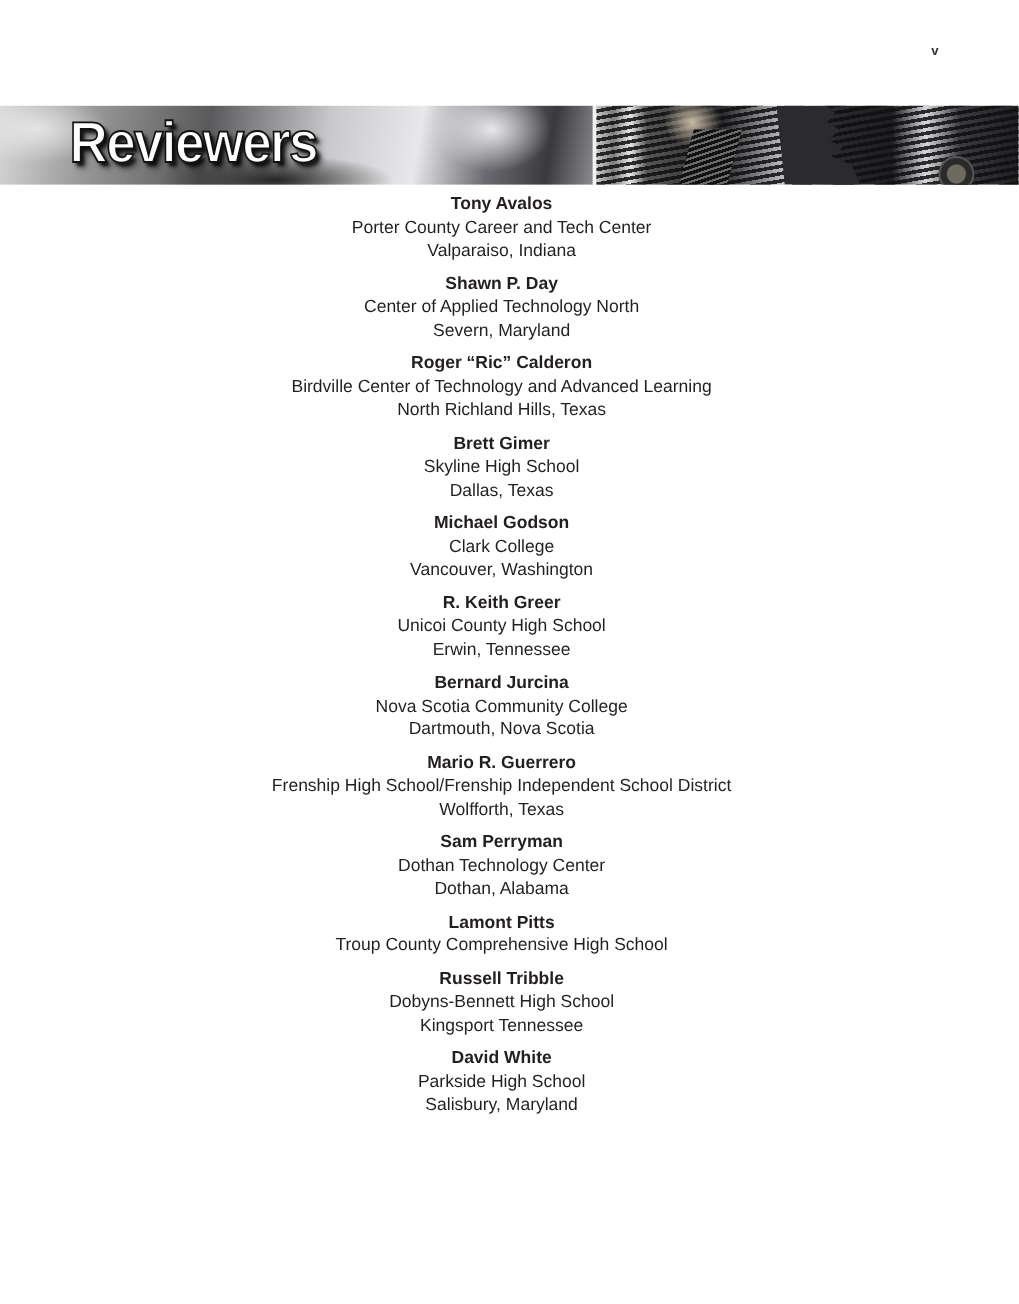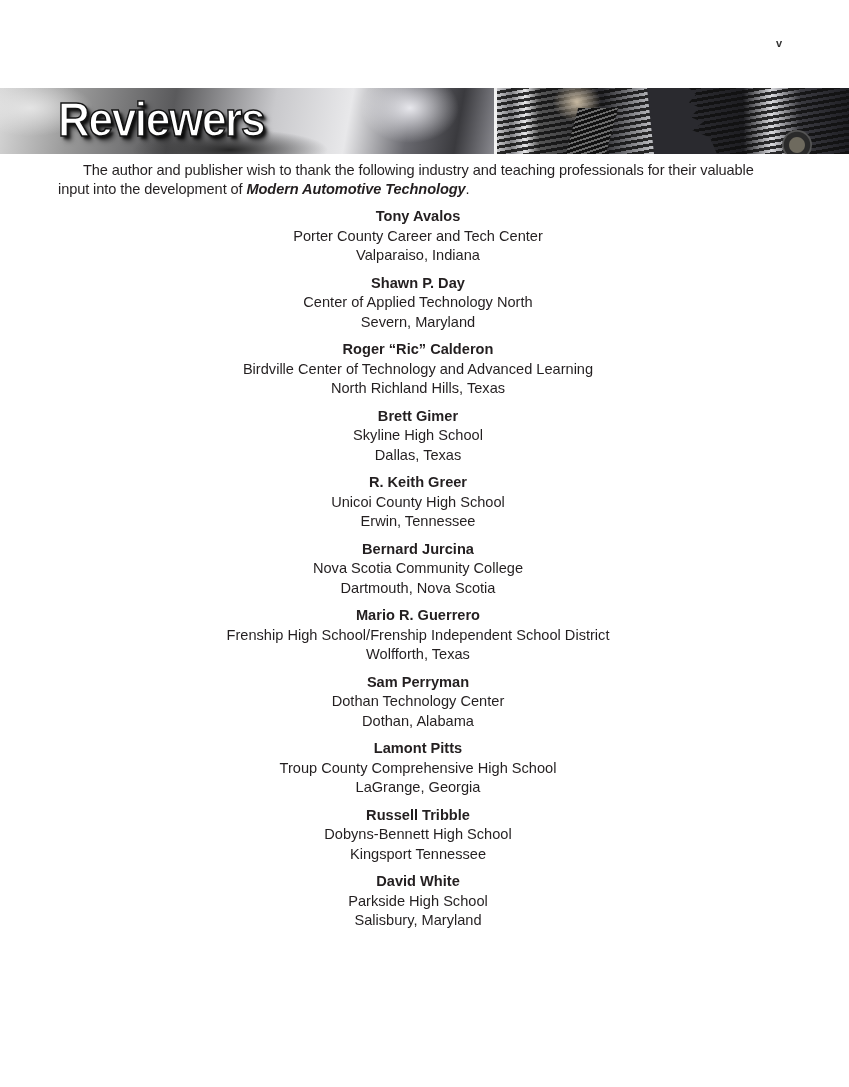--- a/index.html
+++ b/index.html
@@ -132,21 +132,20 @@
   <div class="banner-divider"></div>
   <div class="banner-right">
     <div class="spring"></div>
     <div class="gear"></div>
     <div class="knob"></div>
   </div>
   <div class="banner-title">Reviewers</div>
 </div>
 
 <div class="content">
-  <p class="intro"><span>The author and publisher wish to thank the following industry and teaching professionals for their valuable input into the development of </span><em>Modern Automotive Technology</em><span>.</span></p>
 
   <div class="reviewer">
     <span class="name">Tony Avalos</span>
     <span class="org">Porter County Career and Tech Center</span>
     <span class="loc">Valparaiso, Indiana</span>
   </div>
   <div class="reviewer">
     <span class="name">Shawn P. Day</span>
     <span class="org">Center of Applied Technology North</span>
     <span class="loc">Severn, Maryland</span>
@@ -155,20 +154,25 @@
     <span class="name">Roger “Ric” Calderon</span>
     <span class="org">Birdville Center of Technology and Advanced Learning</span>
     <span class="loc">North Richland Hills, Texas</span>
   </div>
   <div class="reviewer">
     <span class="name">Brett Gimer</span>
     <span class="org">Skyline High School</span>
     <span class="loc">Dallas, Texas</span>
   </div>
   <div class="reviewer">
+    <span class="name">Michael Godson</span>
+    <span class="org">Clark College</span>
+    <span class="loc">Vancouver, Washington</span>
+  </div>
+  <div class="reviewer">
     <span class="name">R. Keith Greer</span>
     <span class="org">Unicoi County High School</span>
     <span class="loc">Erwin, Tennessee</span>
   </div>
   <div class="reviewer">
     <span class="name">Bernard Jurcina</span>
     <span class="org">Nova Scotia Community College</span>
     <span class="loc">Dartmouth, Nova Scotia</span>
   </div>
   <div class="reviewer">
@@ -177,21 +181,20 @@
     <span class="loc">Wolfforth, Texas</span>
   </div>
   <div class="reviewer">
     <span class="name">Sam Perryman</span>
     <span class="org">Dothan Technology Center</span>
     <span class="loc">Dothan, Alabama</span>
   </div>
   <div class="reviewer">
     <span class="name">Lamont Pitts</span>
     <span class="org">Troup County Comprehensive High School</span>
-    <span class="loc">LaGrange, Georgia</span>
   </div>
   <div class="reviewer">
     <span class="name">Russell Tribble</span>
     <span class="org">Dobyns-Bennett High School</span>
     <span class="loc">Kingsport Tennessee</span>
   </div>
   <div class="reviewer">
     <span class="name">David White</span>
     <span class="org">Parkside High School</span>
     <span class="loc">Salisbury, Maryland</span>

